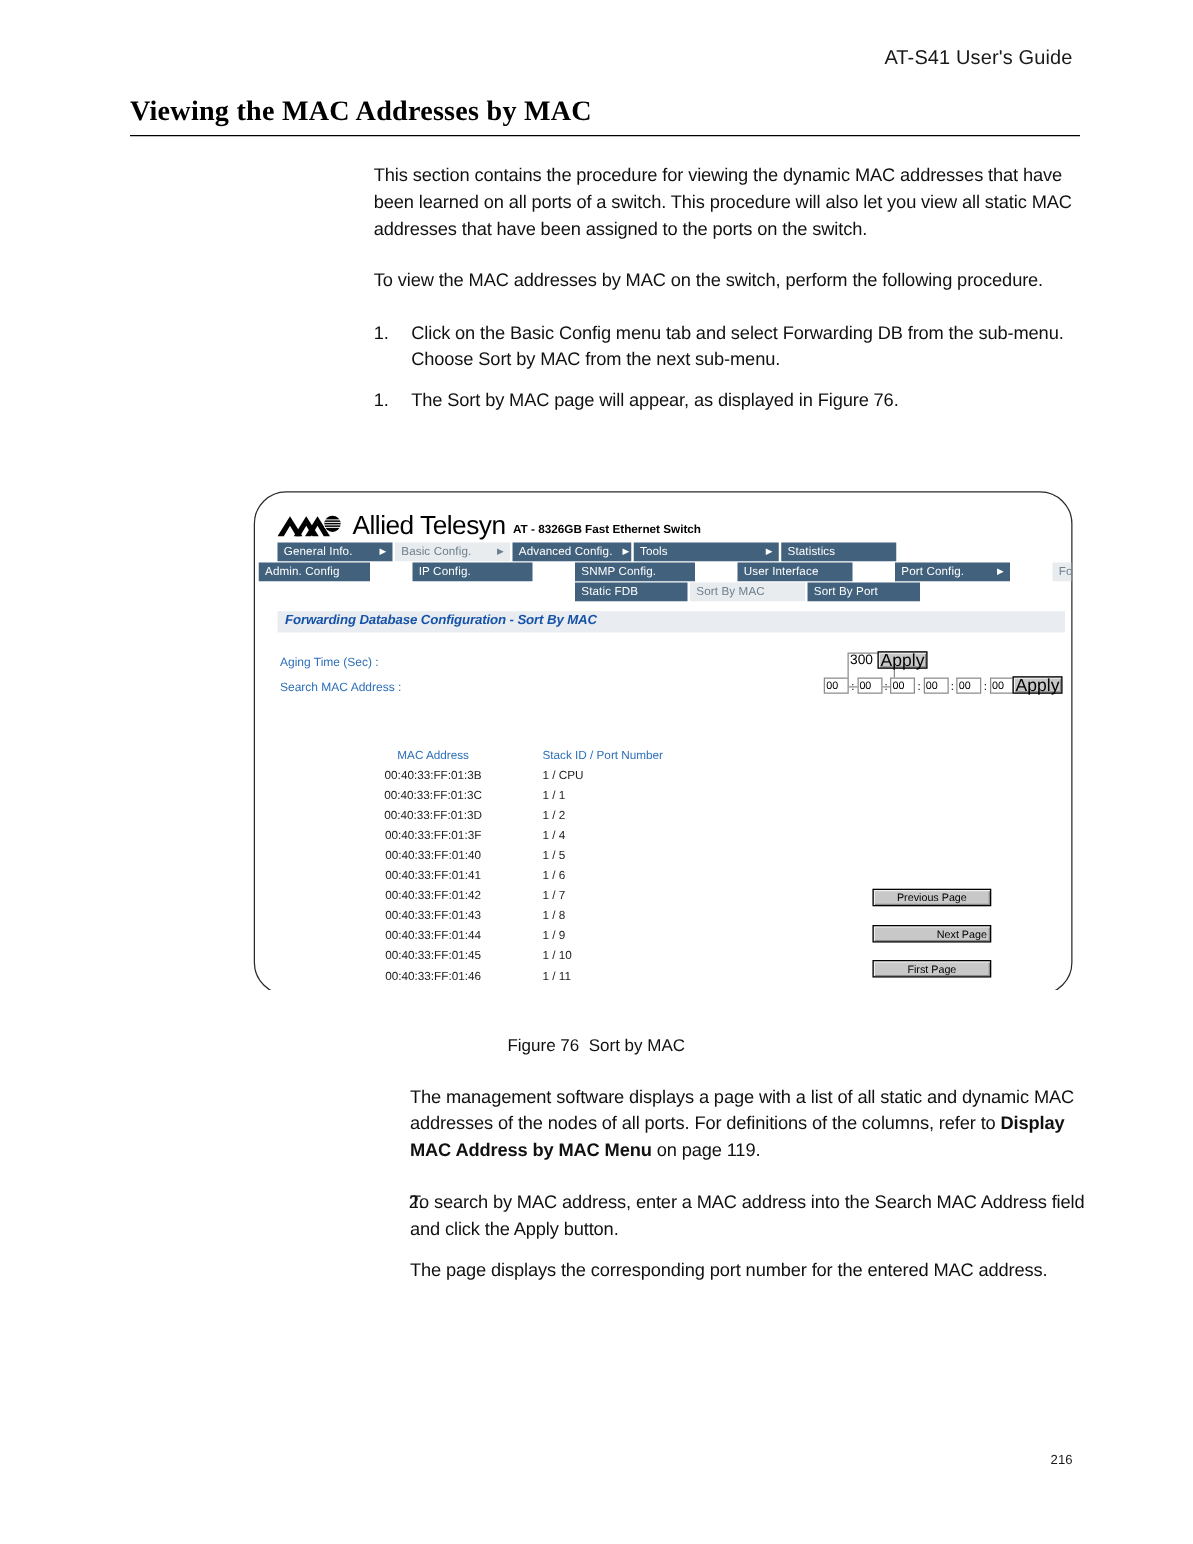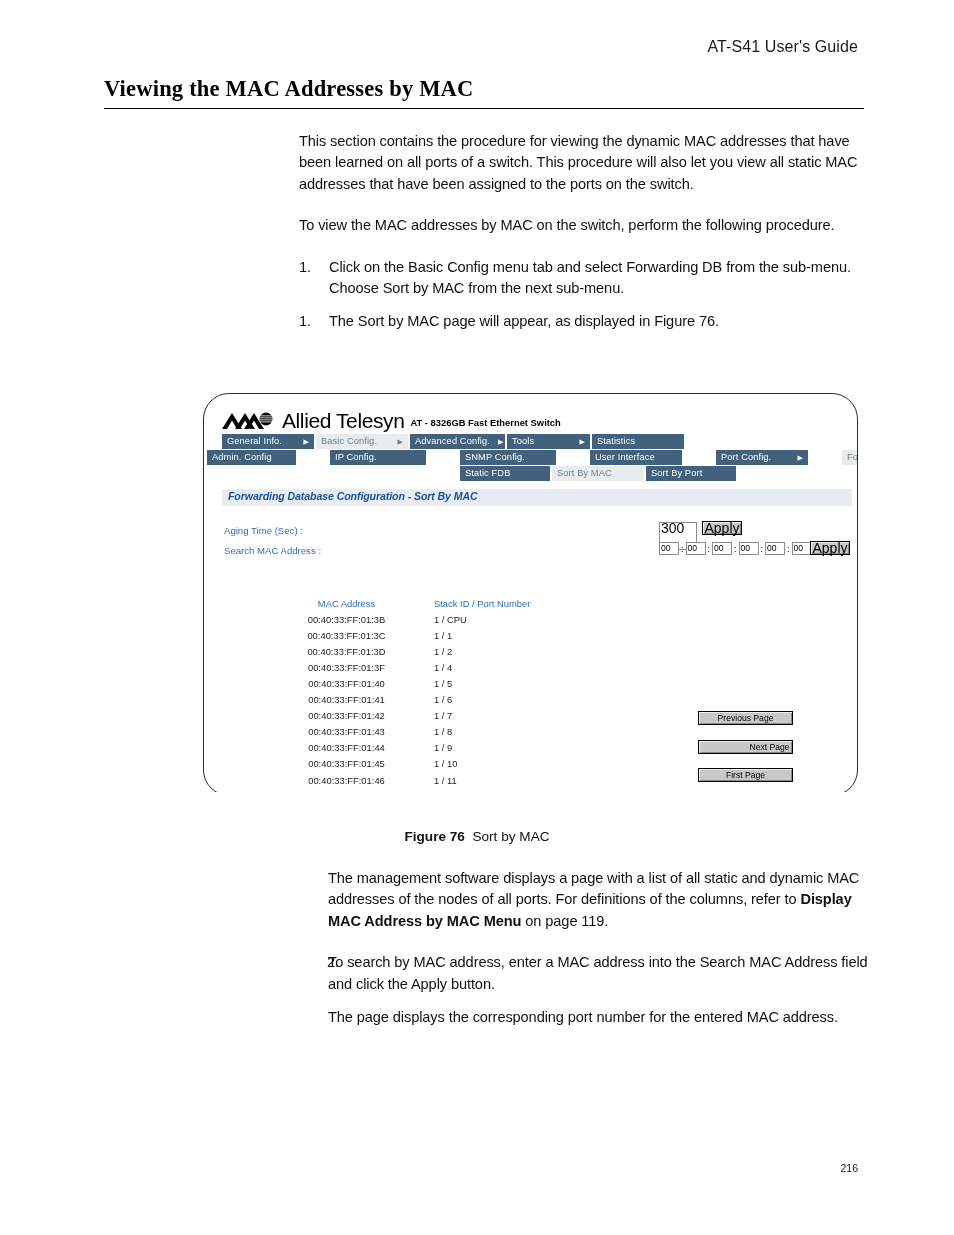--- a/index.html
+++ b/index.html
@@ -206,26 +206,27 @@
     white-space: nowrap;
   }
   .lbl-aging  { left: 20px; top: 131px; }
   .lbl-search { left: 20px; top: 151px; }
 
   .txtbox {
     position: absolute;
     border: 1px solid #8c8c8c;
     background: #ffffff;
     font-family: "Liberation Sans", sans-serif;
-    font-size: 14px;
+    font-size: 11px;
     line-height: 11px;
     color: #000;
     padding: 0 1px;
     box-sizing: border-box;
     height: 28px;
+    margin-left: 19px;
   }
   .aging-box { left: 455px; top: 128px; width: 38px; }
 
   .mac-group {
     position: absolute;
     left: 455px;
     top: 148px;
     display: flex;
     align-items: center;
   }
@@ -328,21 +329,21 @@
   
   .fig-caption {
     position: absolute;
     left: 0;
     top: 829px;
     width: 954px;
     text-align: center;
     font-size: 13.6px;
     color: #111;
   }
-  .fig-caption b { font-weight: bold; }
+  .fig-caption b { font-weight: normal; }
 
   
   .lower-col {
     position: absolute;
     left: 328px;
     top: 868px;
     width: 540px;
   }
   .lower-col .para,
   .lower-col .num-item {
@@ -416,21 +417,21 @@
           <span class="arrow">▶</span>
         </div>
         <div class="navitem selected" style="width: 92px;">
           <span>Basic Config.</span>
           <span class="arrow">▶</span>
         </div>
         <div class="navitem" style="width: 95px;">
           <span>Advanced Config.</span>
           <span class="arrow">▶</span>
         </div>
-        <div class="navitem" style="width: 83px;">
+        <div class="navitem" style="width: 116px;">
           <span>Tools</span>
           <span class="arrow">▶</span>
         </div>
         <div class="navitem" style="width: 92px;">
           <span>Statistics</span>
         </div>
       </div>
     <div class="navrow r2">
         <div class="navitem" style="width: 89px;">
           <span>Admin. Config</span>

